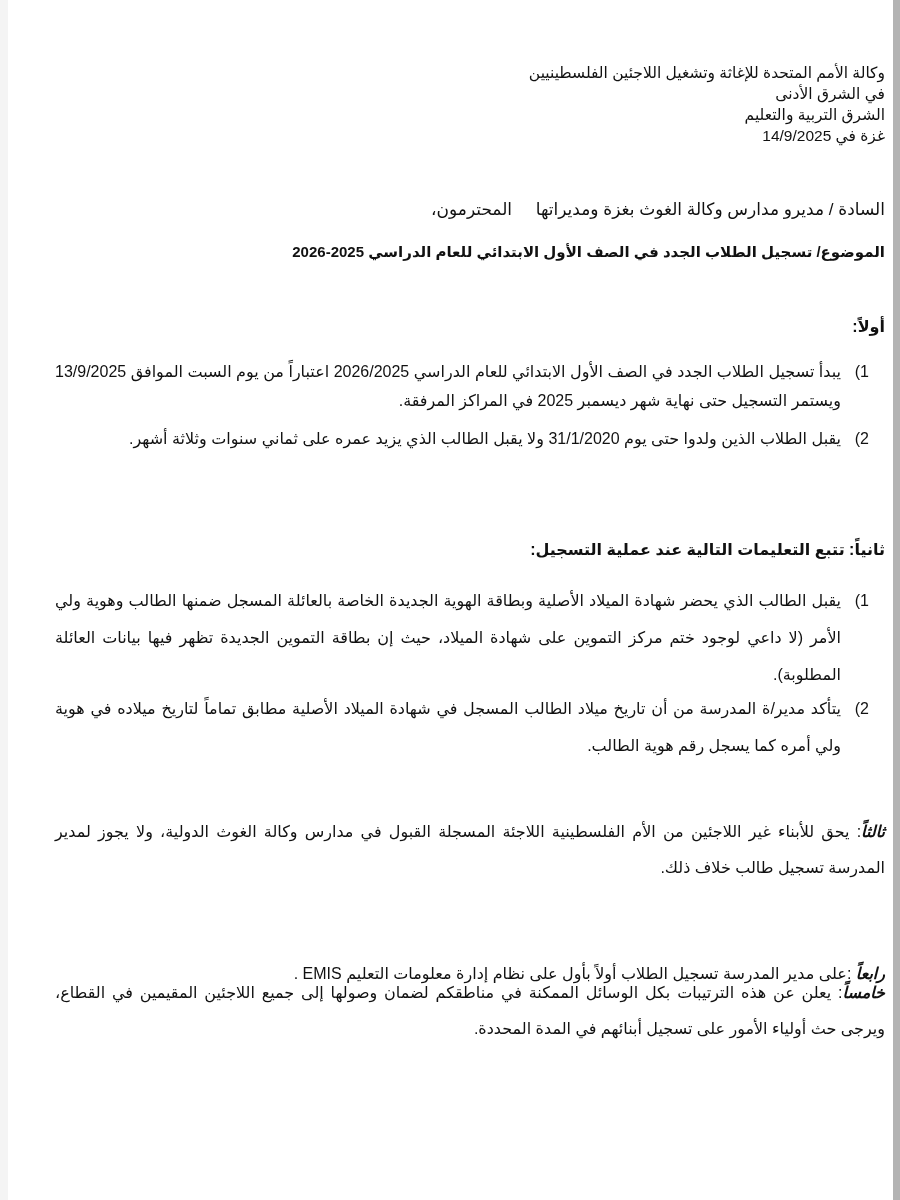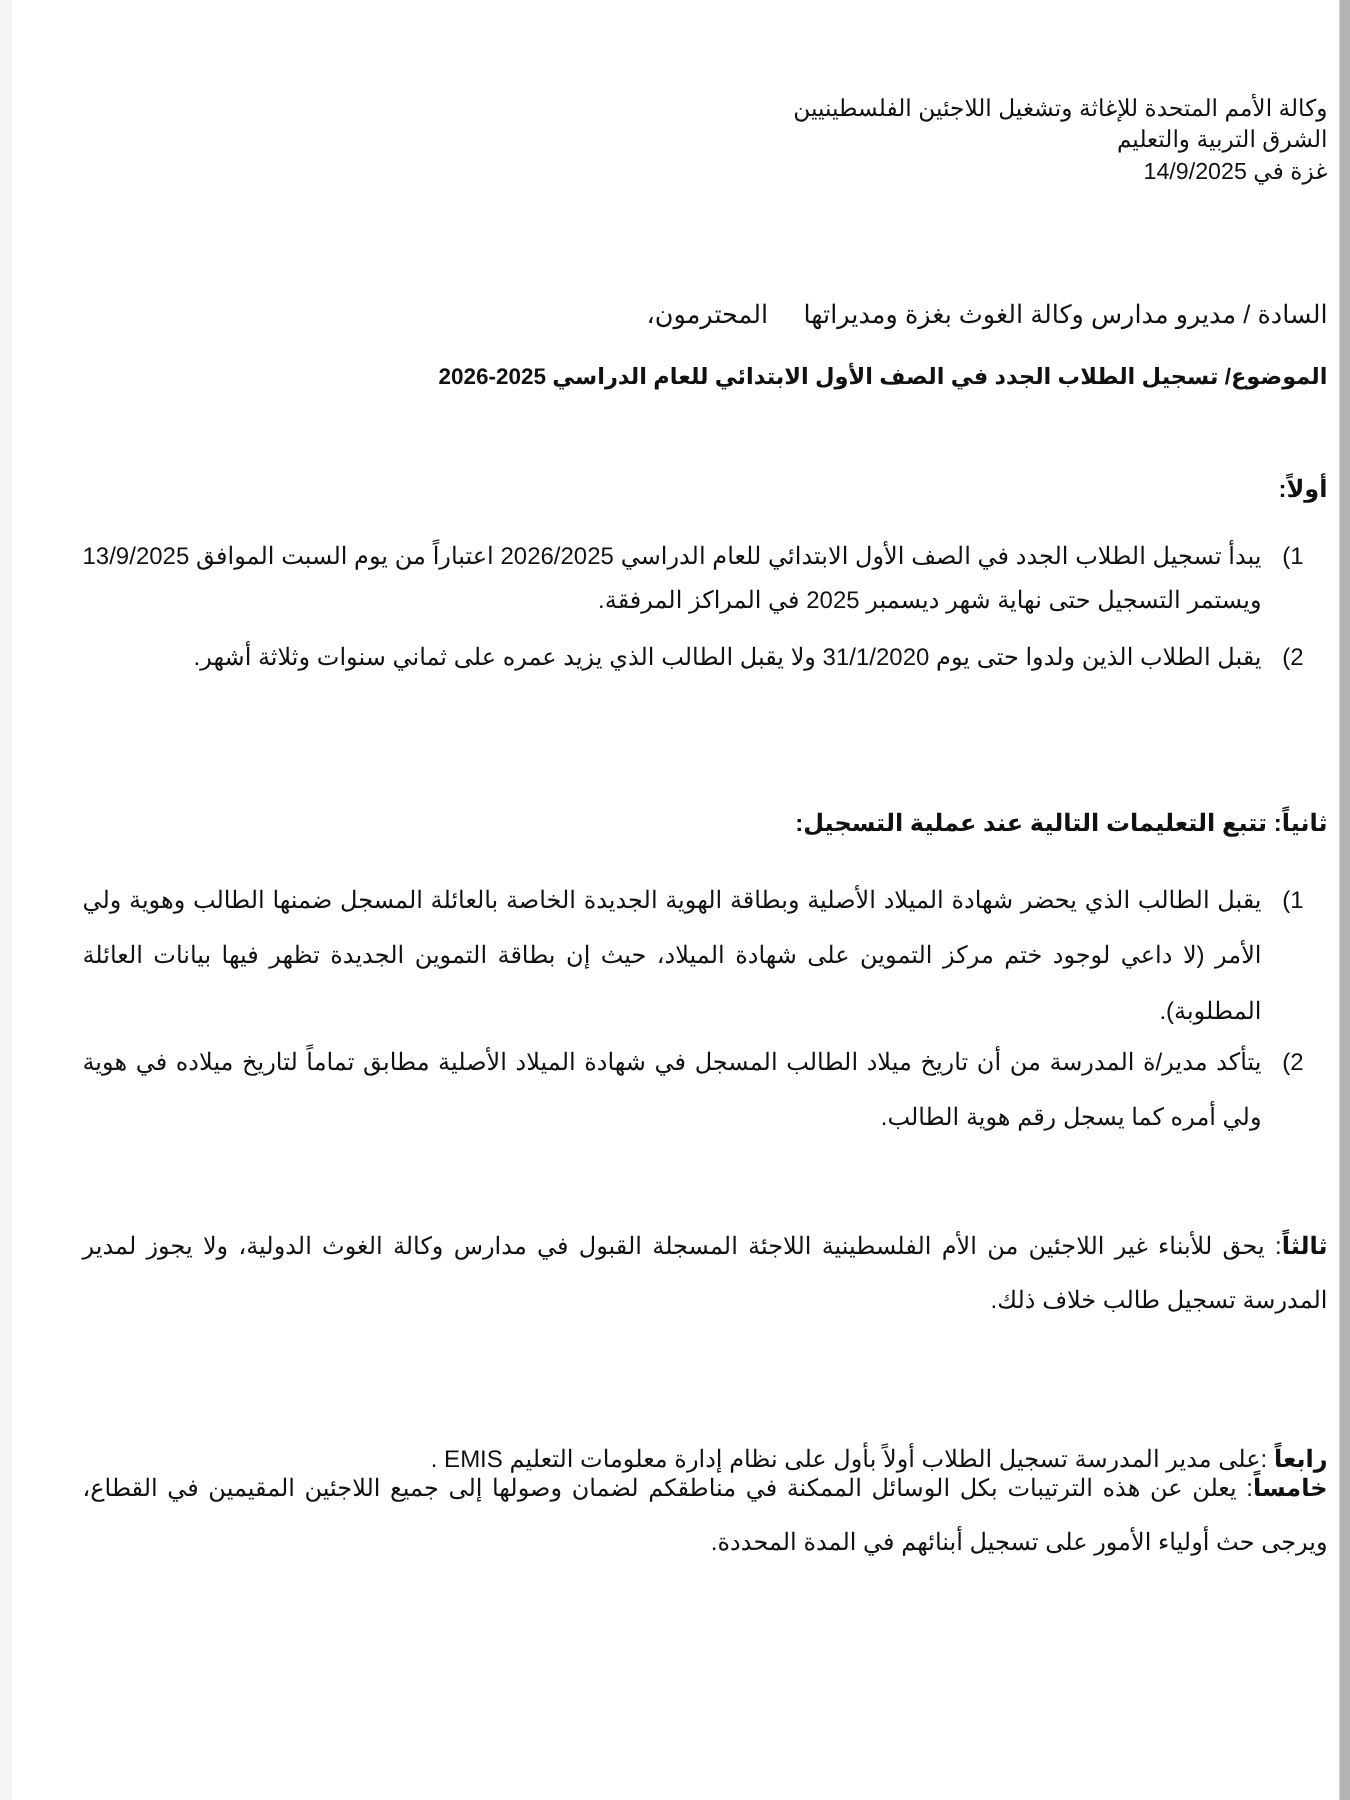--- a/index.html
+++ b/index.html
@@ -78,32 +78,33 @@
       text-align-last: right;
     }
     .lh-30 { line-height: 29px; }
     .lh-36 { line-height: 37px; }
     .para {
       font-size: 16px;
       line-height: 36px;
       text-align: justify;
       text-align-last: right;
     }
-    .para b { font-weight: bold; }
+    .para b { font-weight: bold; font-style: italic; }
   </style>
 </head>
 <body>
 
 <div class="page"></div>
 <div class="right-edge"></div>
 
 <div class="doc">
 
   <div class="block" style="top:62px;">
     <p class="header-line">وكالة الأمم المتحدة للإغاثة وتشغيل اللاجئين الفلسطينيين</p>
+    <p class="header-line">في الشرق الأدنى</p>
     <p class="header-line">الشرق التربية والتعليم</p>
     <p class="header-line">غزة في 14/9/2025</p>
   </div>
 
   <div class="block addressee" style="top:198px;">
     <span>السادة / مديرو مدارس وكالة الغوث بغزة ومديراتها</span>&nbsp;&nbsp;&nbsp;&nbsp;&nbsp;<span>المحترمون،</span>
   </div>
 
   <div class="block subject" style="top:240px;">الموضوع/ تسجيل الطلاب الجدد في الصف الأول الابتدائي للعام الدراسي 2025-2026</div>
 

